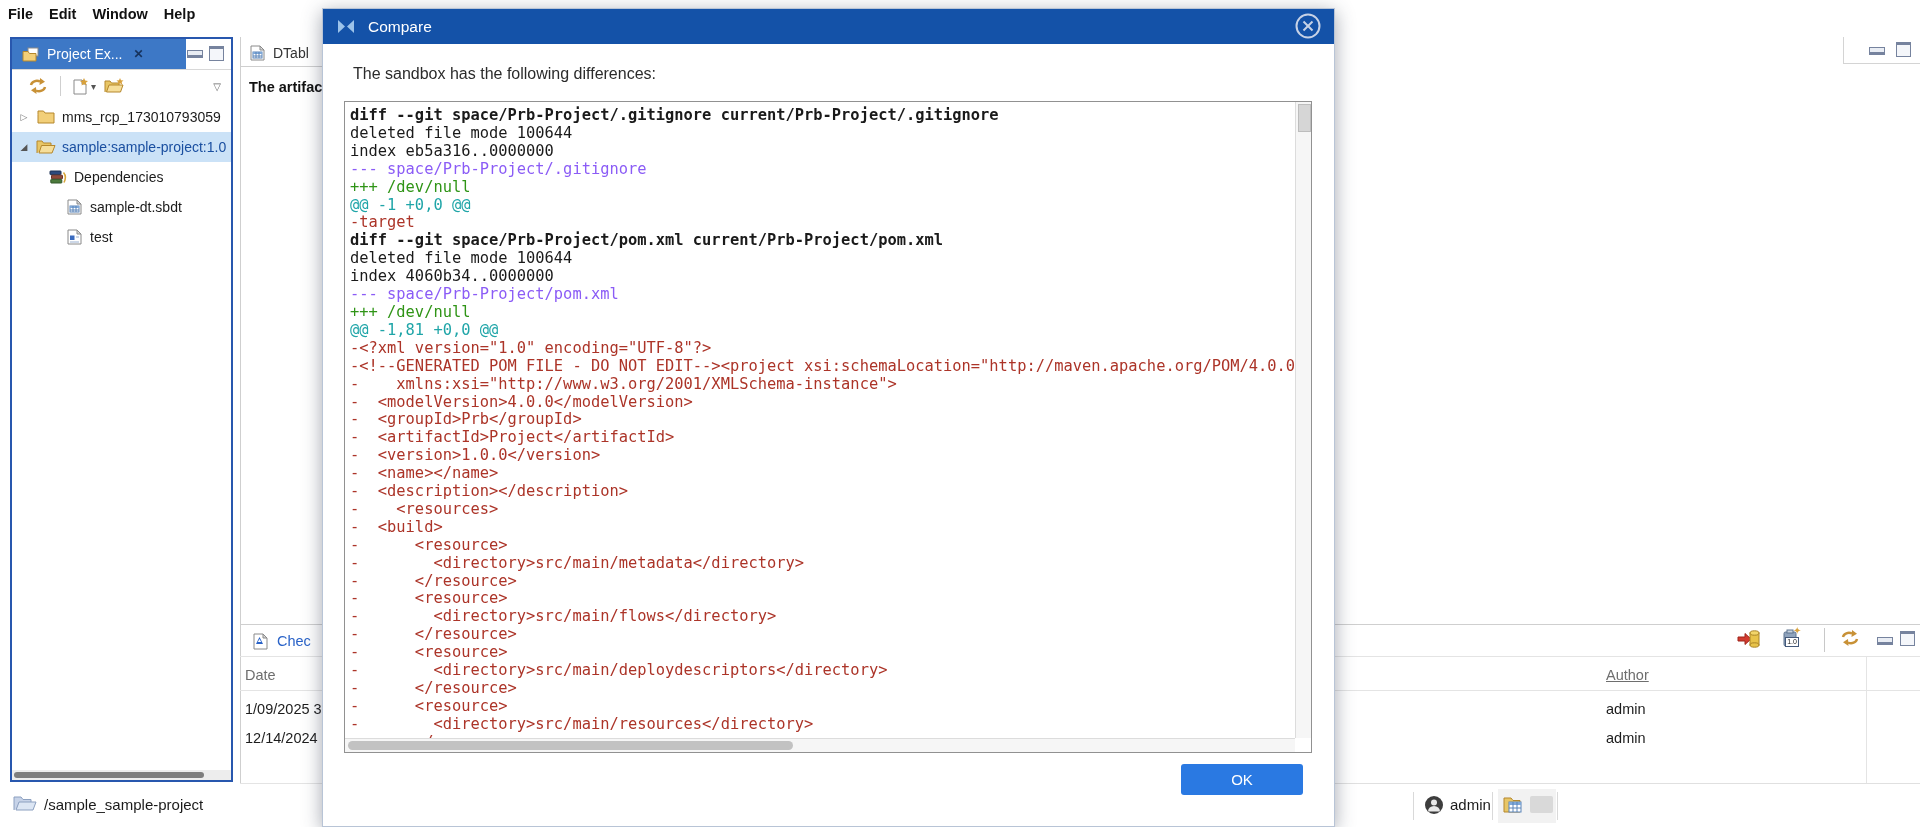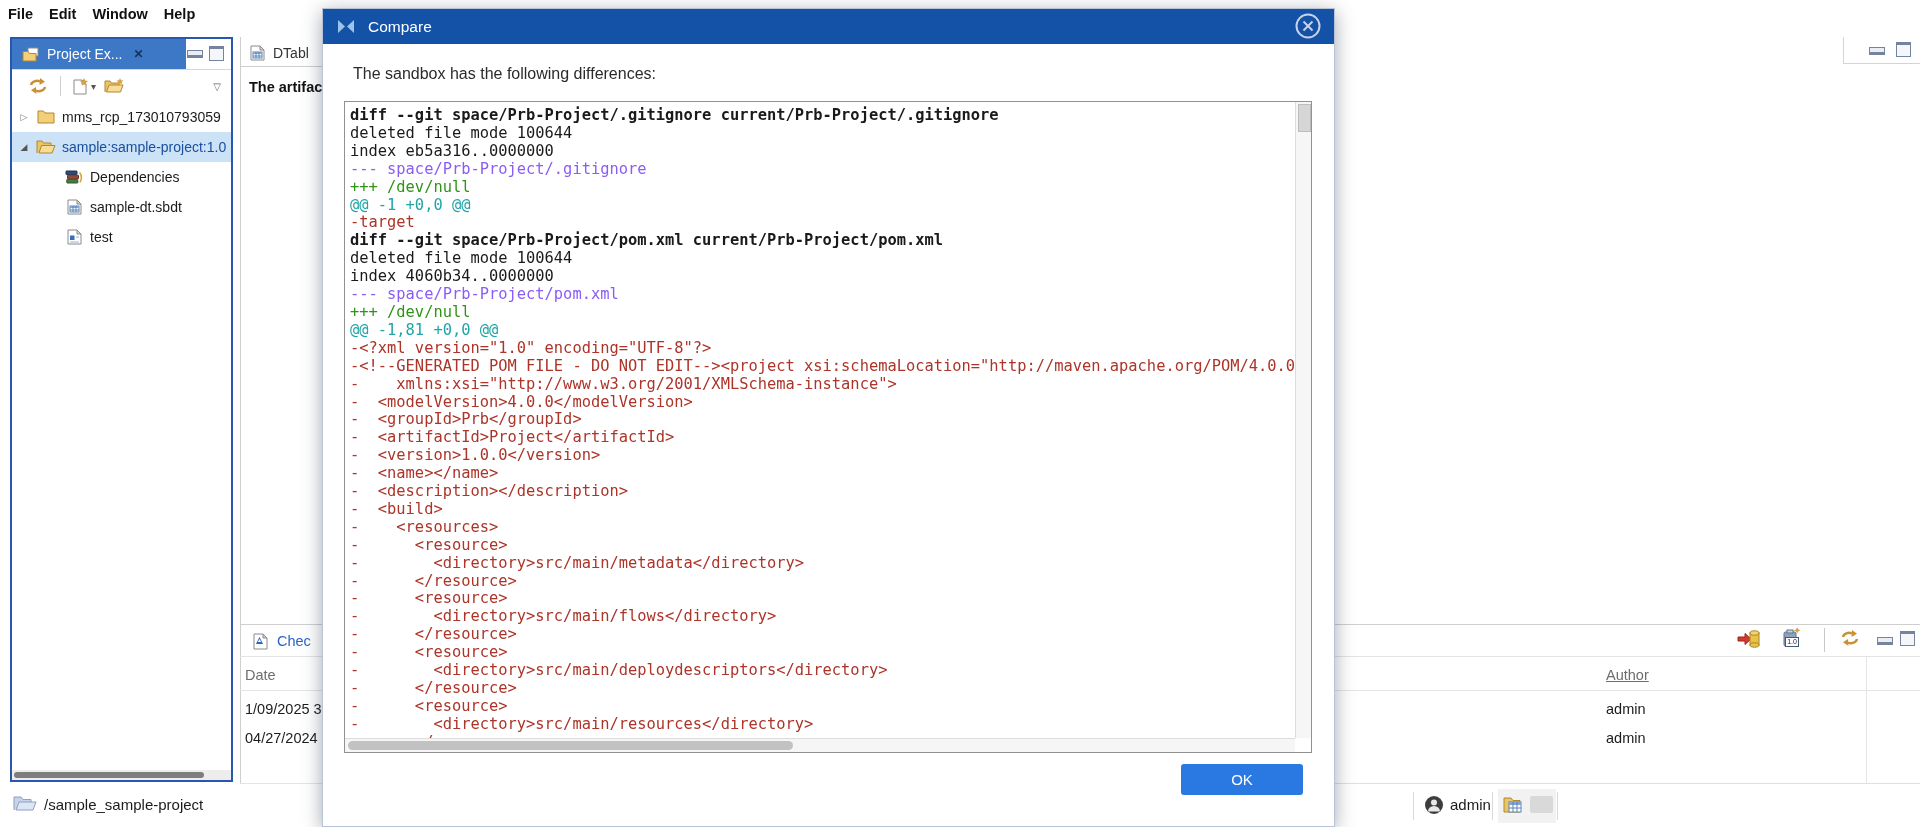--- a/index.html
+++ b/index.html
@@ -148,21 +148,21 @@
         <div class="tree-row selected" style="padding-left: 6px;">
           <span class="tree-arrow" style="color: rgb(85, 85, 85);">◢</span>
           <span class="tree-icon">
             <svg width="20" height="14" viewBox="0 0 20 14">
               <path d="M1 13 L1 1 L6 1 L7.5 3 L15 3 L15 5" fill="#E8C666" stroke="#B5872C"></path>
               <path d="M3 13 L5.5 5.5 L19 5.5 L16 13 Z" fill="#F6DE9A" stroke="#B5872C"></path>
             </svg>
           </span>
           <span class="tree-label">sample:sample-project:1.0</span>
         </div>
-        <div class="tree-row" style="padding-left: 34px; text-align: center;">
+        <div class="tree-row" style="padding-left: 18px; text-align: center;">
           <span class="tree-arrow"></span>
           <span class="tree-icon">
             <svg width="18" height="15" viewBox="0 0 18 15">
               <rect x="1" y="1" width="11" height="3.6" rx="0.5" fill="#2C4A7C" stroke="#1C3356"></rect>
               <rect x="2.5" y="5.2" width="11" height="3.6" rx="0.5" fill="#8E4A3A" stroke="#6B3126"></rect>
               <rect x="1.8" y="9.4" width="11" height="3.6" rx="0.5" fill="#4C7A3C" stroke="#33592A"></rect>
               <path d="M14.5 2.5 q3.5 4 0.5 10" stroke="#D8A73C" stroke-width="1.6" fill="none"></path>
             </svg>
           </span>
           <span class="tree-label">Dependencies</span>
@@ -230,21 +230,21 @@
           <polygon points="5.8,9 7.5,6 9.2,9" fill="#fff"></polygon>
         </svg>
     </span>
     <span class="checkins-tab-label">Chec</span>
   </div>
   <div class="abs hline-light" style="left:240px;top:656px;width:82px;"></div>
   <div class="abs col-header" style="left:245px;top:661px;">Date</div>
   <div class="abs hline-light" style="left:240px;top:690px;width:82px;"></div>
   <div class="abs data-rows" id="date-rows" style="left:245px;top:694px;width:77px;">
       <div class="data-row">1/09/2025 3</div>
-      <div class="data-row">04/27/2024</div>
+      <div class="data-row">12/14/2024</div>
     </div>
   <div class="abs hline-light" style="left:240px;top:783px;width:82px;"></div>
 
   <div class="abs vline" style="left:1843px;top:37px;height:27px;background:#d4d4d4;"></div>
   <div class="abs hline" style="left:1843px;top:63px;width:77px;background:#d4d4d4;"></div>
   <div class="abs" style="left:1869px;top:47px;">
       <div class="winbtn-min"></div>
     </div>
   <div class="abs" style="left:1896px;top:42px;">
       <div class="winbtn-max"></div>
@@ -359,22 +359,22 @@
           <div class="diff-line hunk">@@ -1,81 +0,0 @@</div>
           <div class="diff-line del">-&lt;?xml version="1.0" encoding="UTF-8"?&gt;</div>
           <div class="diff-line del">-&lt;!--GENERATED POM FILE - DO NOT EDIT--&gt;&lt;project xsi:schemaLocation="http://maven.apache.org/POM/4.0.0</div>
           <div class="diff-line del">-    xmlns:xsi="http://www.w3.org/2001/XMLSchema-instance"&gt;</div>
           <div class="diff-line del">-  &lt;modelVersion&gt;4.0.0&lt;/modelVersion&gt;</div>
           <div class="diff-line del">-  &lt;groupId&gt;Prb&lt;/groupId&gt;</div>
           <div class="diff-line del">-  &lt;artifactId&gt;Project&lt;/artifactId&gt;</div>
           <div class="diff-line del">-  &lt;version&gt;1.0.0&lt;/version&gt;</div>
           <div class="diff-line del">-  &lt;name&gt;&lt;/name&gt;</div>
           <div class="diff-line del">-  &lt;description&gt;&lt;/description&gt;</div>
+          <div class="diff-line del">-    &lt;resources&gt;</div>
           <div class="diff-line del">-  &lt;build&gt;</div>
-          <div class="diff-line del">-    &lt;resources&gt;</div>
           <div class="diff-line del">-      &lt;resource&gt;</div>
           <div class="diff-line del">-        &lt;directory&gt;src/main/metadata&lt;/directory&gt;</div>
           <div class="diff-line del">-      &lt;/resource&gt;</div>
           <div class="diff-line del">-      &lt;resource&gt;</div>
           <div class="diff-line del">-        &lt;directory&gt;src/main/flows&lt;/directory&gt;</div>
           <div class="diff-line del">-      &lt;/resource&gt;</div>
           <div class="diff-line del">-      &lt;resource&gt;</div>
           <div class="diff-line del">-        &lt;directory&gt;src/main/deploydescriptors&lt;/directory&gt;</div>
           <div class="diff-line del">-      &lt;/resource&gt;</div>
           <div class="diff-line del">-      &lt;resource&gt;</div>

